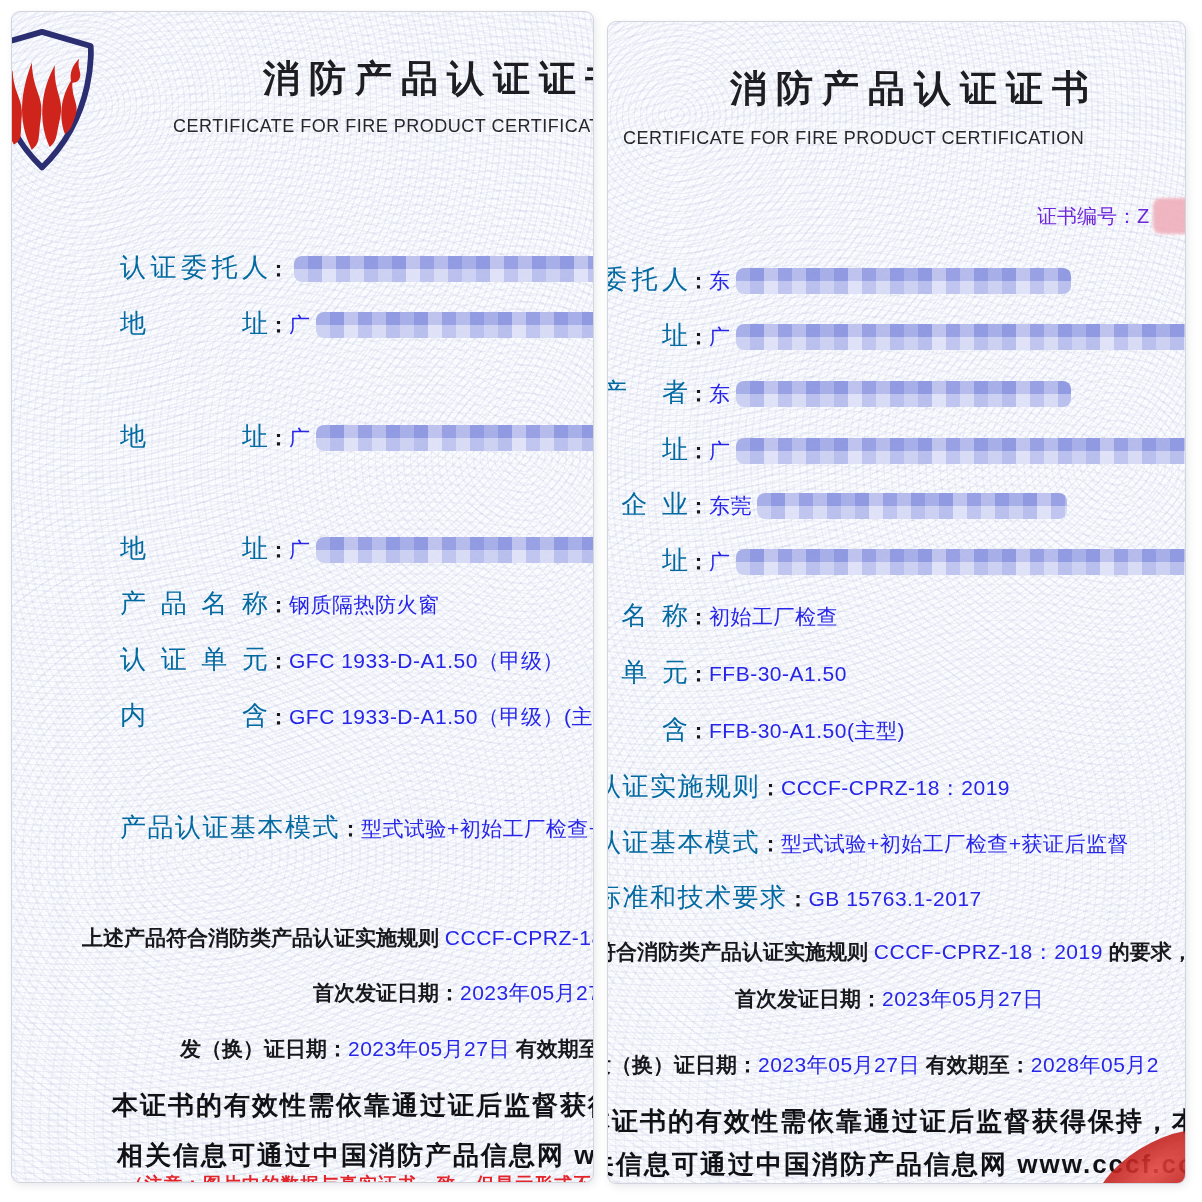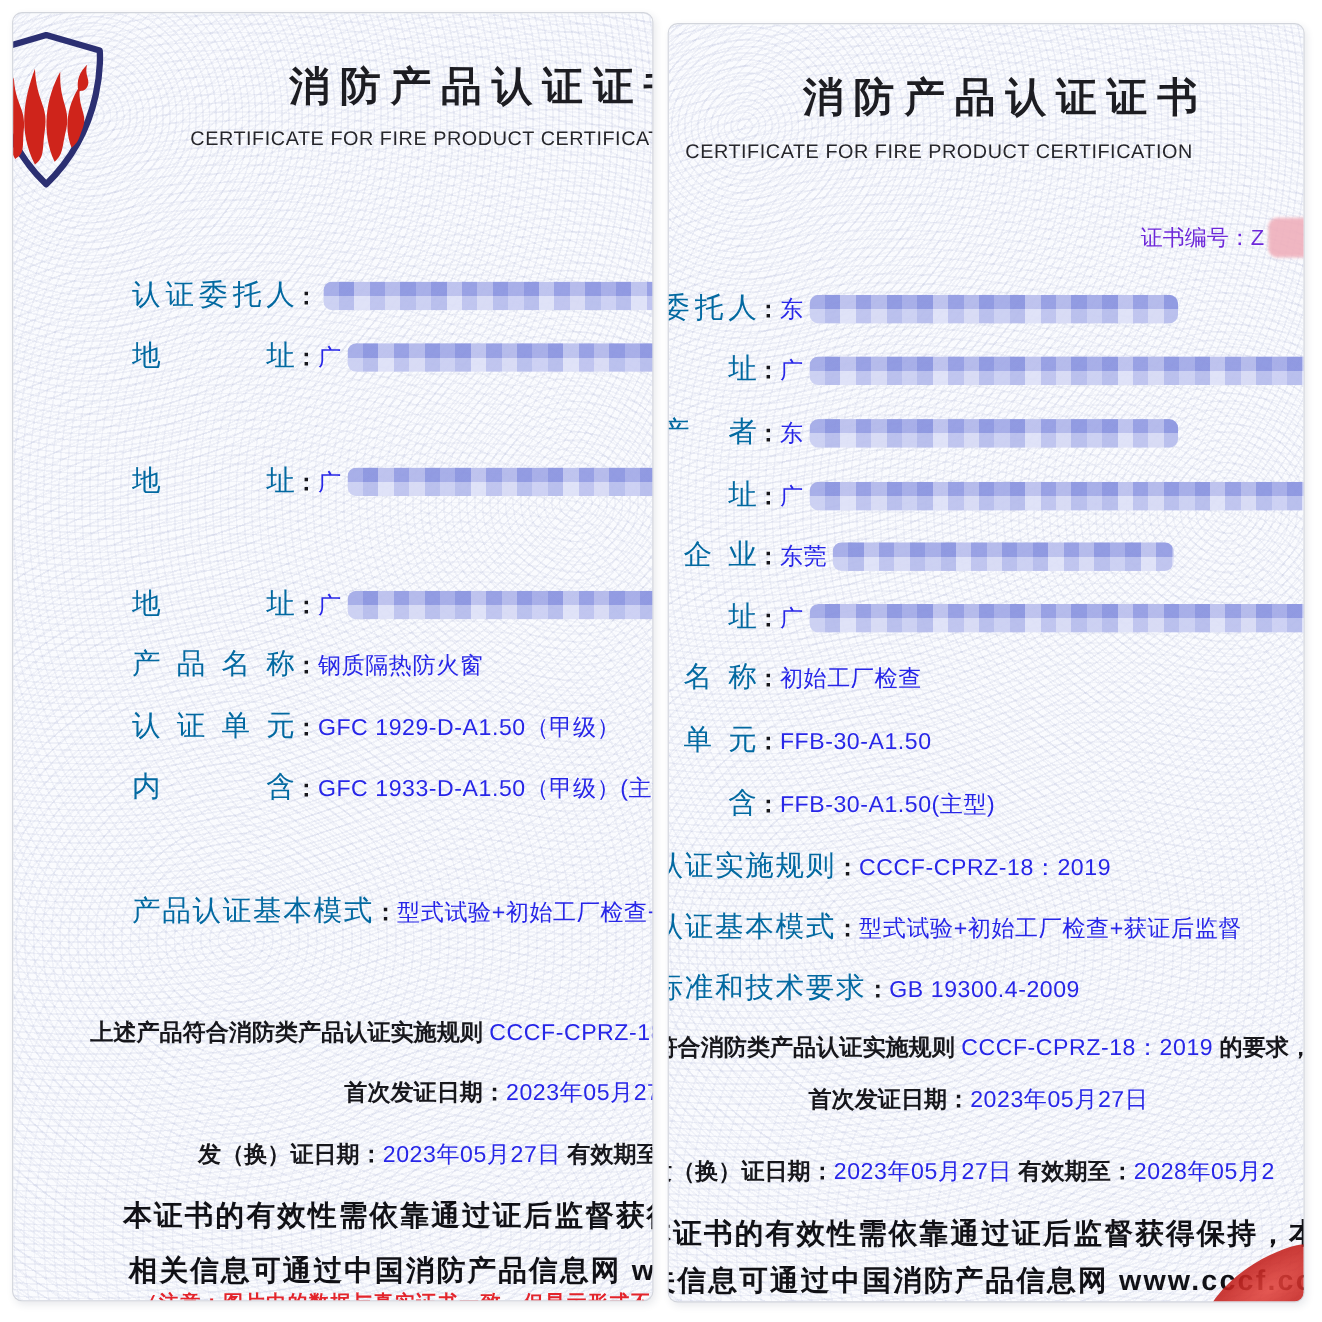--- a/index.html
+++ b/index.html
@@ -68,21 +68,21 @@
     <div class="row" style="left:146px;top:407px">
       <span class="lbl">地址</span><span class="colon">：</span><span class="val">广</span><span class="mosaic" style="width:430px"></span>
     </div>
     <div class="row" style="left:146px;top:519px">
       <span class="lbl">地址</span><span class="colon">：</span><span class="val">广</span><span class="mosaic" style="width:430px"></span>
     </div>
     <div class="row" style="left:146px;top:574px">
       <span class="lbl">产品名称</span><span class="colon">：</span><span class="val">钢质隔热防火窗</span>
     </div>
     <div class="row" style="left:146px;top:630px">
-      <span class="lbl">认证单元</span><span class="colon">：</span><span class="val">GFC 1929-D-A1.50（甲级）</span>
+      <span class="lbl">认证单元</span><span class="colon">：</span><span class="val">GFC 1933-D-A1.50（甲级）</span>
     </div>
     <div class="row" style="left:146px;top:686px">
       <span class="lbl">内含</span><span class="colon">：</span><span class="val">GFC 1933-D-A1.50（甲级）(主型)</span>
     </div>
     <div class="row" style="left:146px;top:798px">
       <span class="lbl wide">产品认证基本模式</span><span class="colon">：</span><span class="val">型式试验+初始工厂检查+获证后监督</span>
     </div>
 
     <div class="row statement" style="left:108px;top:912px">
       <span class="blk">上述产品符合消防类产品认证实施规则 </span><span class="val">CCCF-CPRZ-18：2019</span>
@@ -138,21 +138,21 @@
     <div class="row" style="left:55px;top:690px">
       <span class="lbl">内含</span><span class="colon">：</span><span class="val">FFB-30-A1.50(主型)</span>
     </div>
     <div class="row" style="left:55px;top:747px">
       <span class="lbl wide">产品认证实施规则</span><span class="colon">：</span><span class="val">CCCF-CPRZ-18：2019</span>
     </div>
     <div class="row" style="left:55px;top:803px">
       <span class="lbl wide">产品认证基本模式</span><span class="colon">：</span><span class="val">型式试验+初始工厂检查+获证后监督</span>
     </div>
     <div class="row" style="left:55px;top:858px">
-      <span class="lbl wide">产品标准和技术要求</span><span class="colon">：</span><span class="val">GB 19300.4-2009</span>
+      <span class="lbl wide">产品标准和技术要求</span><span class="colon">：</span><span class="val">GB 15763.1-2017</span>
     </div>
 
     <div class="row statement" style="left:26px;top:916px">
       <span class="blk">上述产品符合消防类产品认证实施规则 </span><span class="val">CCCF-CPRZ-18：2019</span><span class="blk"> 的要求，</span>
     </div>
     <div class="row statement" style="left:250px;top:963px">
       <span class="blk">首次发证日期</span><span class="colon">：</span><span class="val">2023年05月27日</span>
     </div>
     <div class="row statement" style="left:105px;top:1029px">
       <span class="blk">发（换）证日期</span><span class="colon">：</span><span class="val">2023年05月27日</span><span class="blk">&nbsp;</span><span class="blk">有效期至</span><span class="colon">：</span><span class="val">2028年05月2</span>

